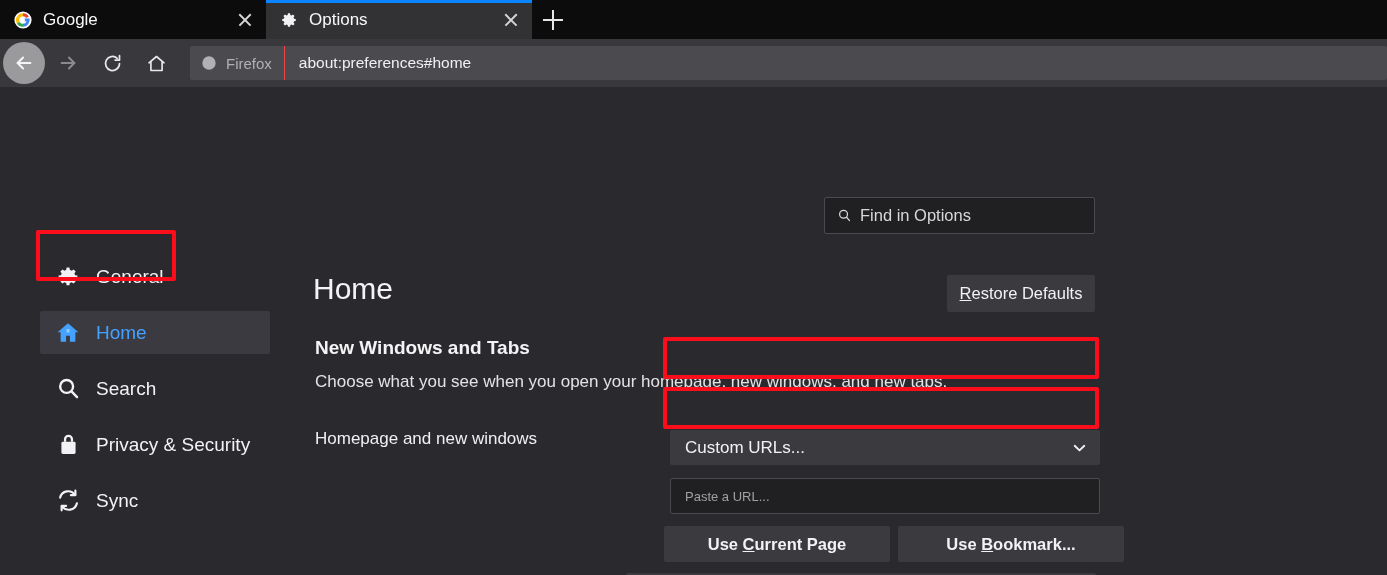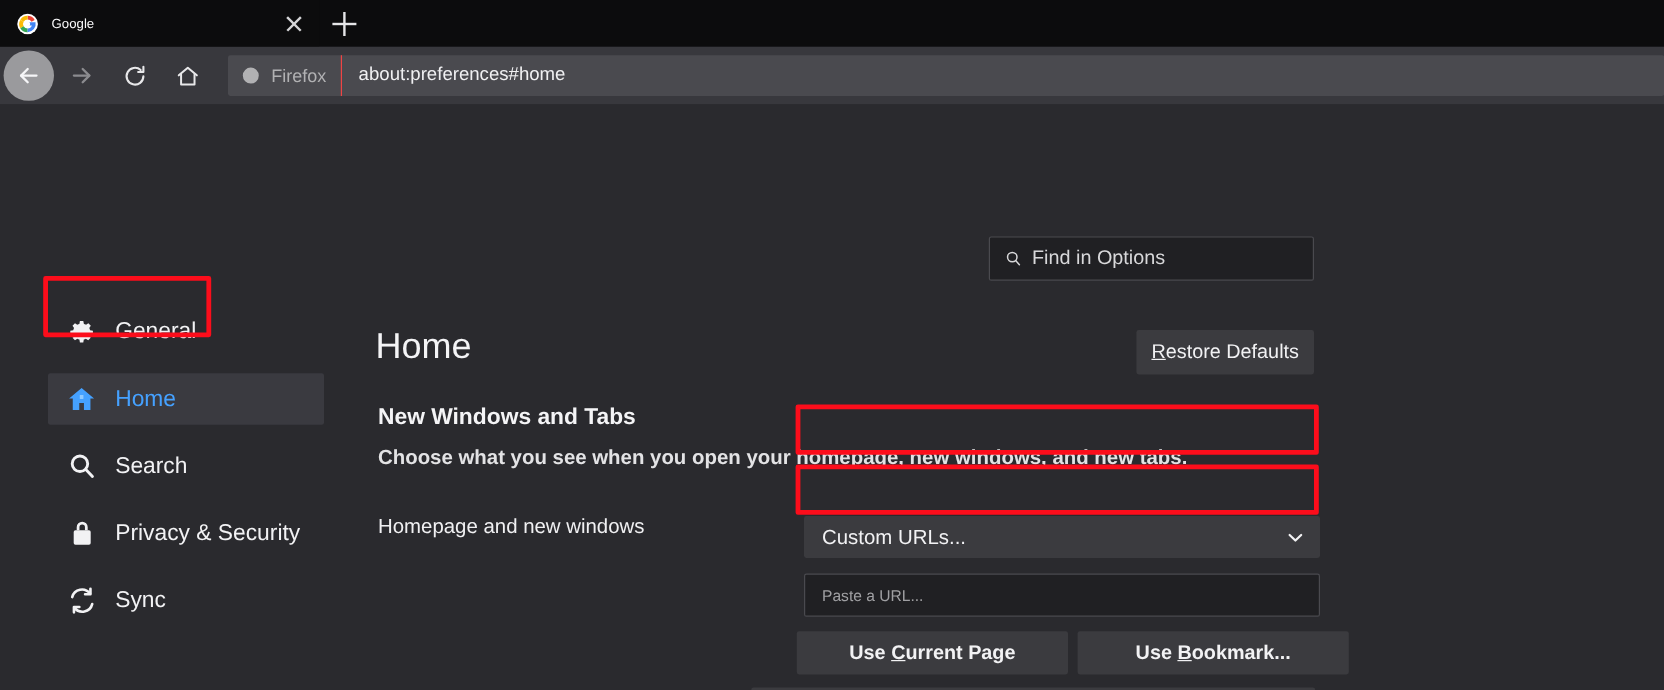--- a/index.html
+++ b/index.html
@@ -59,21 +59,21 @@
     width: 18px; height: 18px;
     flex: 0 0 18px;
     margin-right: 11px;
     display: flex;
     align-items: center;
     justify-content: center;
   }
   .tab-title {
     flex: 1 1 auto;
     color: #f9f9fa;
-    font-size: 11px;
+    font-size: 17px;
     line-height: 20px;
     white-space: nowrap;
     overflow: hidden;
     text-overflow: ellipsis;
   }
   .tab-close {
     flex: 0 0 auto;
     width: 22px; height: 22px;
     position: relative;
     margin-left: 6px;
@@ -282,21 +282,20 @@
     font-size: 19px;
     font-weight: bold;
     margin: 0;
   }
   .section-desc {
     position: absolute;
     left: 2px; top: 185px;
     color: #e3e3e5;
     font-size: 17px;
     margin: 0;
-    font-weight: bold;
   }
 
   .row-label {
     position: absolute;
     color: #f0f0f2;
     font-size: 17px;
   }
   .label-homepage { left: 2px; top: 242px; }
   .label-newtabs  { left: 2px; top: 387px; }
 
@@ -402,20 +401,30 @@
           <path d="M2.9 5.6l2.8 1.5a3.8 3.8 0 0 0 0 3.8l-2.8 1.6a6.8 6.8 0 0 1 0-6.9Z" fill="#fbbc05"></path>
           <path d="M2.9 12.5l2.8-1.6A3.8 3.8 0 0 0 9 12.8v3a6.8 6.8 0 0 1-6.1-3.3Z" fill="#34a853"></path>
           <path d="M9 15.8v-3a3.8 3.8 0 0 0 3.6-2.5H9V7.6h6.6A6.8 6.8 0 0 1 9 15.8Z" fill="#4285f4"></path>
           <circle cx="9" cy="9" r="2.1" fill="#ffffff"></circle>
         </svg>
       </span>
       <span class="tab-title">Google</span>
       <span class="tab-close"></span>
     </div>
 
+    <div class="tab active">
+      <span class="tab-favicon">
+        <svg width="18" height="18" viewBox="0 0 24 24" fill="#f2f2f4">
+          <path d="M12 8.3a3.7 3.7 0 1 0 0 7.4 3.7 3.7 0 0 0 0-7.4Zm0 5.6a1.9 1.9 0 1 1 0-3.8 1.9 1.9 0 0 1 0 3.8Z"></path>
+          <path d="M21 13.4v-2.8l-2.3-.4a7 7 0 0 0-.7-1.7l1.3-1.9-2-2-1.9 1.3a7 7 0 0 0-1.7-.7L13.4 3h-2.8l-.4 2.2a7 7 0 0 0-1.7.7L6.6 4.6l-2 2 1.3 1.9a7 7 0 0 0-.7 1.7L3 10.6v2.8l2.2.4c.2.6.4 1.2.7 1.7l-1.3 1.9 2 2 1.9-1.3c.5.3 1.1.5 1.7.7l.4 2.2h2.8l.4-2.2c.6-.2 1.2-.4 1.7-.7l1.9 1.3 2-2-1.3-1.9c.3-.5.5-1.1.7-1.7Z"></path>
+        </svg>
+      </span>
+      <span class="tab-title">Options</span>
+      <span class="tab-close"></span>
+    </div>
 
     <div class="newtab-btn"></div>
   </div>
 
   <div class="navbar">
 
     <div class="nav-btn back">
       <svg width="22" height="22" viewBox="0 0 24 24" fill="none" stroke="#f6f6f8" stroke-width="2.1" stroke-linecap="round" stroke-linejoin="round">
         <line x1="19" y1="12" x2="5" y2="12"></line>
         <polyline points="11,6 5,12 11,18"></polyline>

